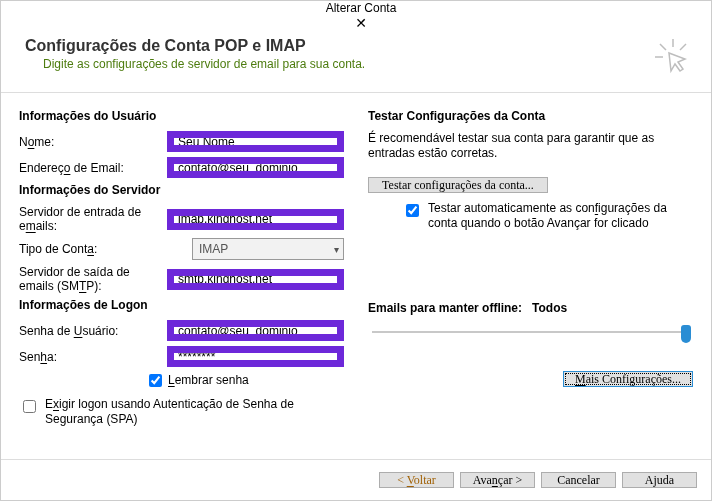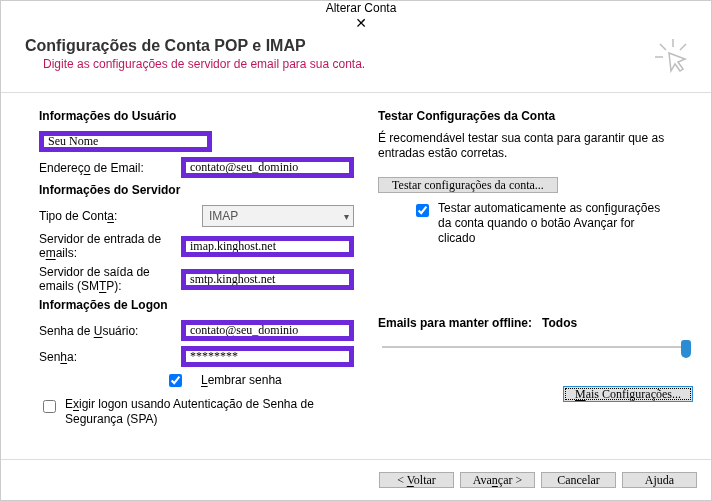--- a/index.html
+++ b/index.html
@@ -22,57 +22,56 @@
   .titlebar .close {
     width:40px; height:30px; display:flex; align-items:center; justify-content:center;
     font-size:14px; font-weight:300; cursor:default;
   }
   .header {
     padding:6px 20px 12px 24px;
     display:flex; align-items:flex-start;
   }
   .header .htext { flex:1; }
   .header .htitle { font-weight:700; font-size:16px; color:#333; margin-bottom:2px; }
-  .header .hsub { color:#be185d; padding-left:18px; }
+  .header .hsub { color:#4d7c0f; padding-left:18px; }
   .header .hicon { width:48px; padding-left:10px; }
   .divider { height:1px; background:#ddd; margin:0; }
   .content {
     flex:1; display:flex; padding:12px 18px 0 18px;
     gap:24px;
-    margin-left:20px;
   }
   .col { flex:1; min-width:0; }
   .section-title { font-weight:700; margin:4px 0 8px 0; }
   .row { display:flex; align-items:center; margin-bottom:5px; }
   .row label.fld { width:188px; }
   .row input[type=text], .row input[type=password] {
     flex:0 0 152px; height:21px;
-    border:5px solid #6d28d9; padding:2px 4px;
-    font-family:Liberation Serif, serif; font-size:12px;
+    border:7px solid #6d28d9; padding:2px 4px;
+    font-family:Liberation Sans, sans-serif; font-size:12px;
   }
   .row .select {
     flex:0 0 152px; height:22px;
     border:1px solid #999; background:#f2f2f2;
     display:flex; align-items:center; justify-content:space-between;
     padding:0 4px 0 6px; color:#555;
   }
   .select .chev { color:#555; font-size:10px; }
   .under { text-decoration:underline; text-decoration-thickness:1px; text-underline-offset:2px; }
-  .check-row { display:flex; align-items:flex-start; gap:19px; margin:6px 0 4px 0; }
+  .check-row { display:flex; align-items:flex-start; gap:6px; margin:6px 0 4px 0; }
   .check-row input { margin:1px 0 0 0; }
   .cb-center { justify-content:flex-start; padding-left:130px; margin-top:6px; margin-bottom:10px; }
   .spa-row { display:flex; align-items:flex-start; gap:6px; margin-top:4px; padding-right:30px; }
   .spa-row .spa-text { line-height:15px; }
   .btn {
     height:16px; padding:0 10px;
     border:1px solid #adadad; background:#e1e1e1;
     font-family:Liberation Serif, serif; font-size:12px;
     min-width:75px; cursor:default;
   }
-  .btn.disabled { color:#000000; }
+  .btn.disabled { color:#a16207; }
   .test-btn { min-width:180px; text-align:center; margin:6px 0 8px 0; padding:0 10px;}
   .right-desc { margin:4px 0 10px 0; color:#000; line-height:15px; }
   .auto-test { display:flex; align-items:flex-start; gap:6px; padding-left:34px; padding-right:20px; }
   .auto-test .txt { line-height:15px; }
   .offline-row { display:flex; align-items:center; gap:10px; margin-top:70px;font-weight:bold; }
   .slider-wrap { position:relative; margin-top:6px; height:24px; padding:0 6px 0 6px;}
   .slider-track { position:absolute; top:10px; left:4px; right:4px; height:2px; background:#c8c8c8; }
   .slider-thumb { position:absolute; top:4px; right:2px; width:10px; height:18px; background:#2a8dd4; border-radius:3px 3px 5px 5px; }
   .more-btn-wrap { display:flex; justify-content:flex-end; margin-top:26px; padding-right:0; }
   .more-btn { min-width:130px; border:1px solid #2a8dd4; outline:1px dotted #000; outline-offset:-3px; }
@@ -108,44 +107,45 @@
 </div>
 
 <div class="divider"></div>
 
 <div class="content">
 
   <div class="col">
     <div class="section-title">Informações do Usuário</div>
 
     <div class="row">
+      <label class="fld"><span>N</span><span class="under">o</span><span>me:</span></label>
       <input type="text" value="Seu Nome" style="">
     </div>
 
     <div class="row">
       <label class="fld"><span>Endereç</span><span class="under">o</span><span> de Email:</span></label>
       <input type="text" value="contato@seu_dominio" style="">
     </div>
 
     <div class="section-title">Informações do Servidor</div>
+
+    <div class="row">
+      <label class="fld"><span>Servidor de entrada de e</span><span class="under">m</span><span>ails:</span></label>
+      <input type="text" value="imap.kinghost.net" style="">
+    </div>
 
     <div class="row">
       <label class="fld"><span>Tipo de Cont</span><span class="under">a</span><span>:</span></label>
       <div class="select">
         <span>IMAP</span>
         <span class="chev">▾</span>
       </div>
     </div>
 
     <div class="row">
-      <label class="fld"><span>Servidor de entrada de e</span><span class="under">m</span><span>ails:</span></label>
-      <input type="text" value="imap.kinghost.net" style="">
-    </div>
-
-    <div class="row">
       <label class="fld"><span>Servidor de saída de emails (SM</span><span class="under">T</span><span>P):</span></label>
       <input type="text" value="smtp.kinghost.net" style="">
     </div>
 
     <div class="section-title">Informações de Logon</div>
 
     <div class="row">
       <label class="fld"><span>Senha de </span><span class="under">U</span><span>suário:</span></label>
       <input type="text" value="contato@seu_dominio" style="">
     </div>

